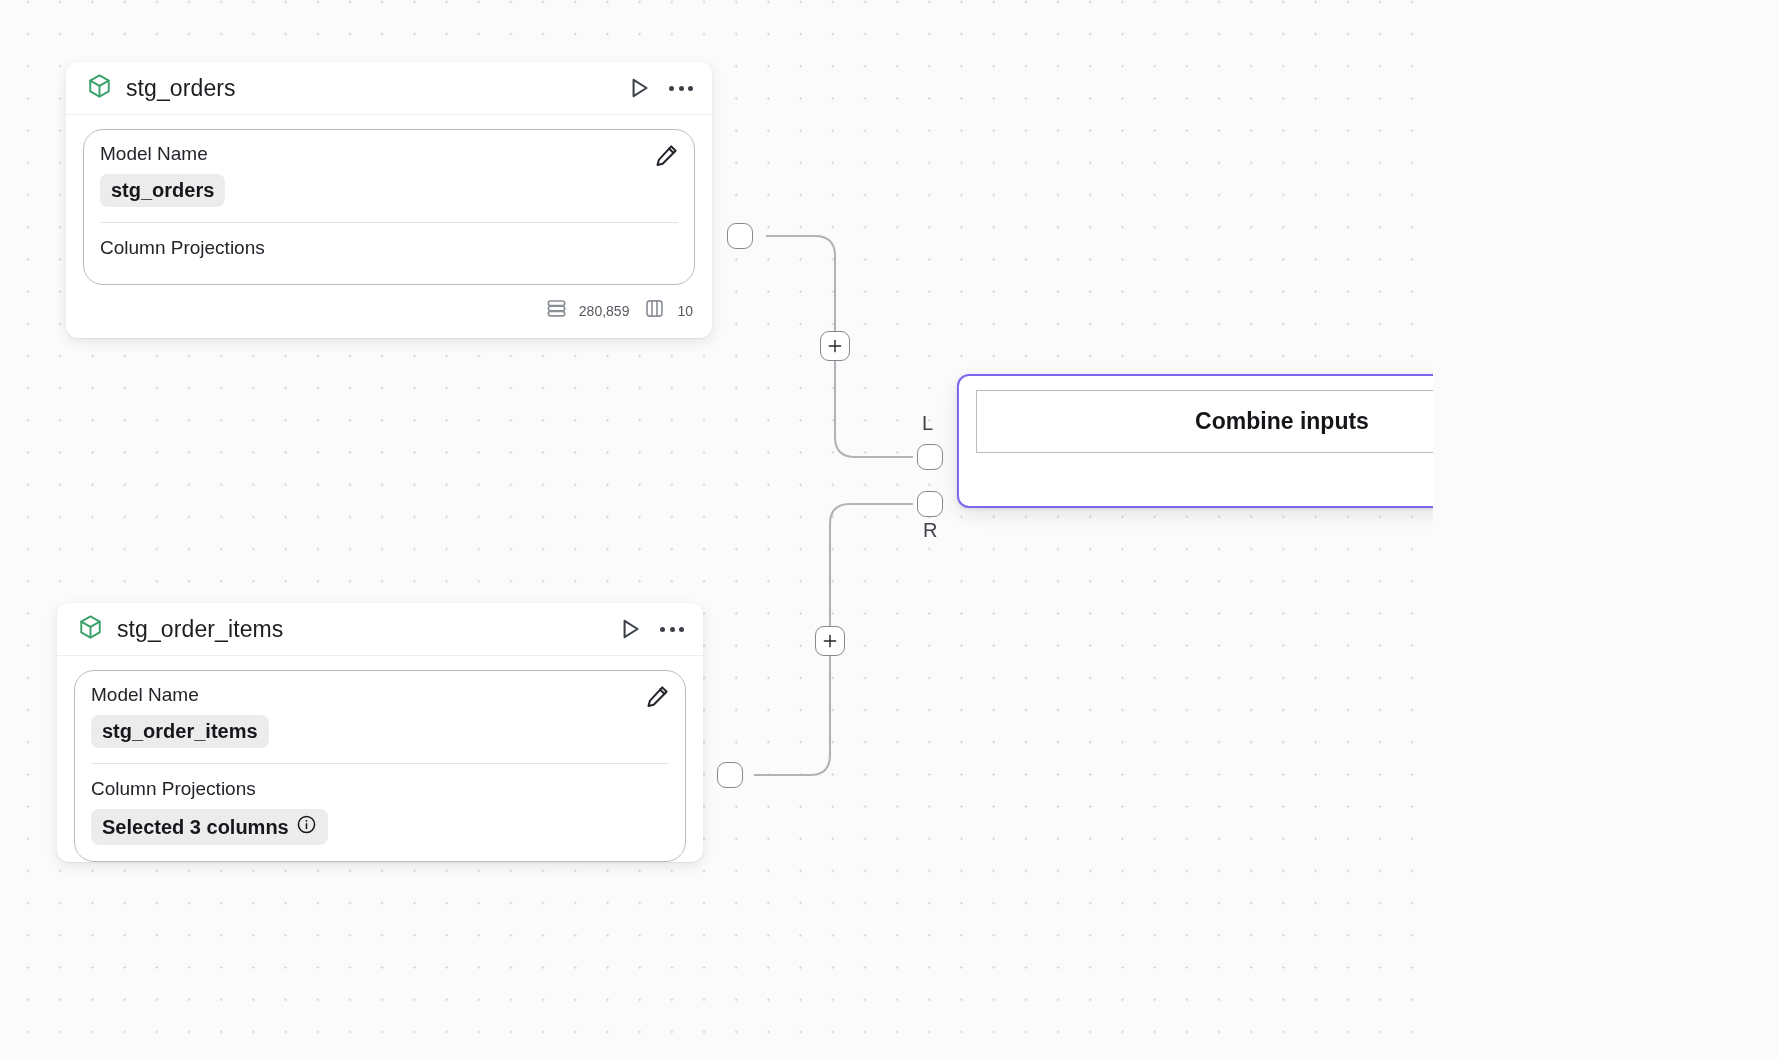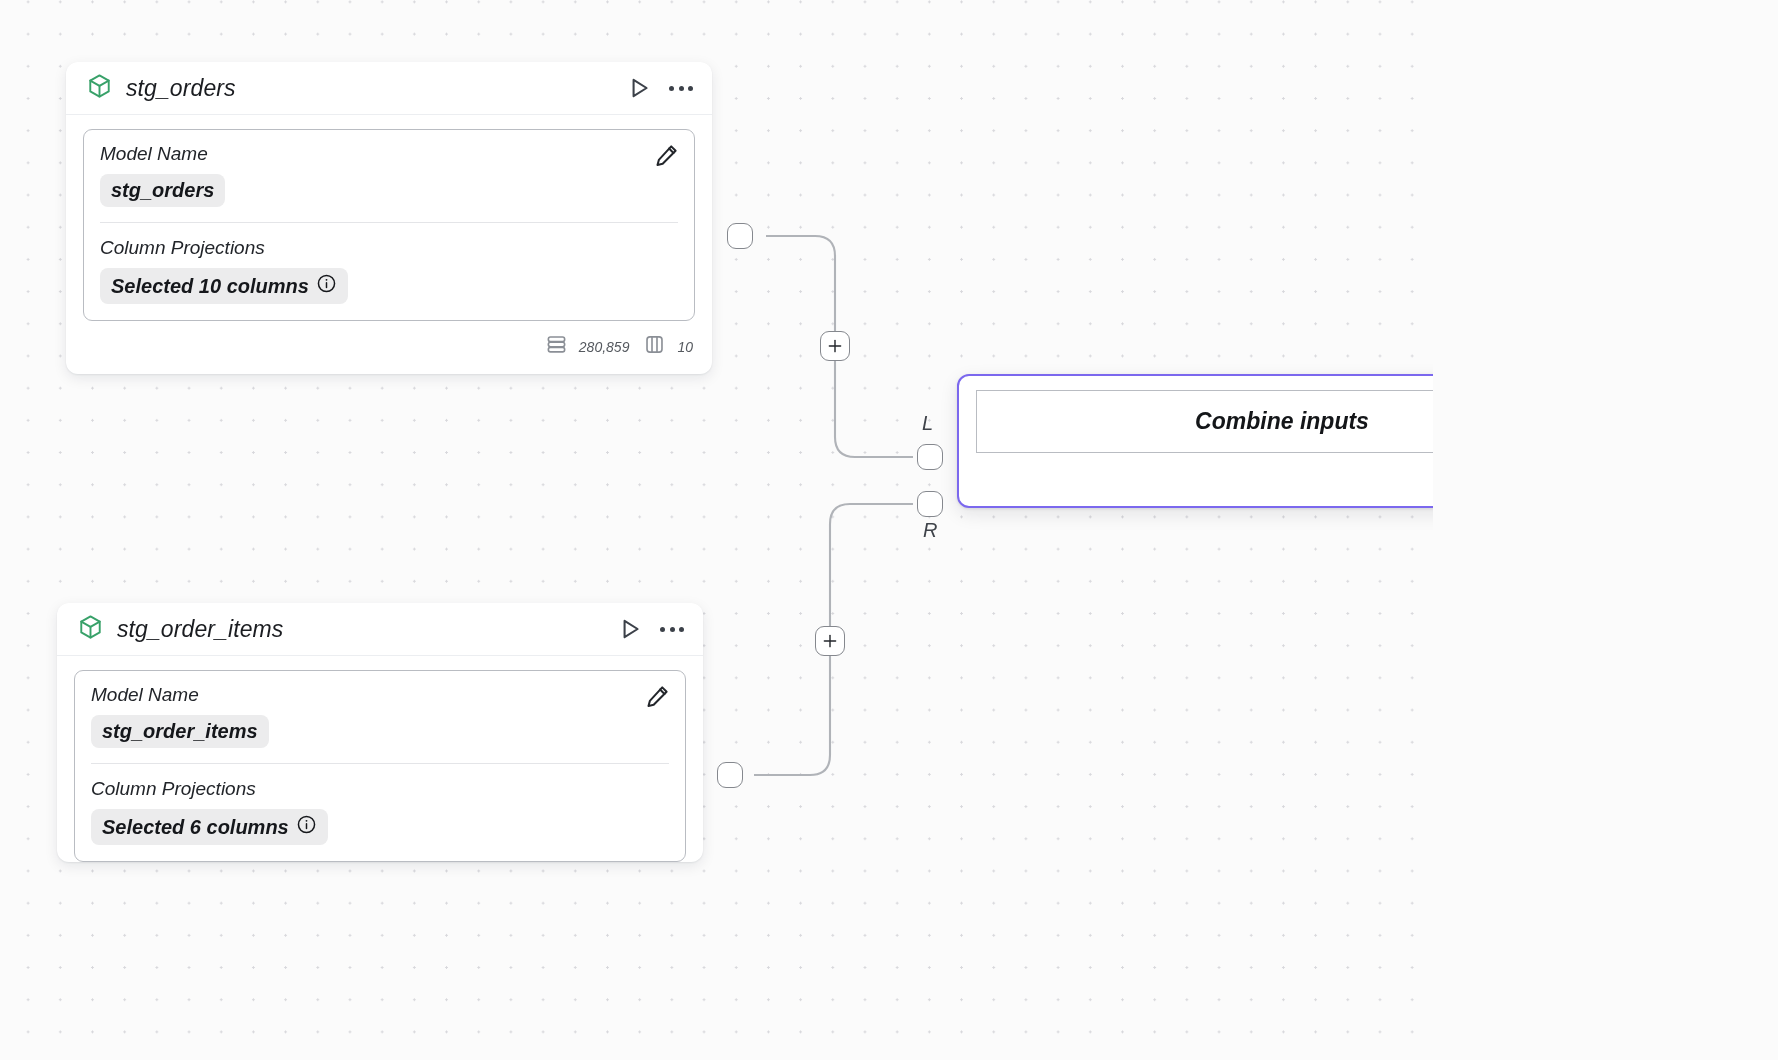--- a/index.html
+++ b/index.html
@@ -20,21 +20,20 @@
   #canvas {
     position: absolute;
     inset: 0;
     width: 1433px;
     height: 1060px;
     background-color: #fbfbfb;
     background-image: radial-gradient(circle, #d8d8dc 1.1px, transparent 1.2px);
     background-size: 32.2px 32.2px;
     background-position: 12px 18px;
     overflow: hidden;
-    font-style: italic;
   }
 
   
   #edges {
     position: absolute;
     left: 0; top: 0;
     width: 1778px;
     height: 1060px;
     pointer-events: none;
   }
@@ -89,21 +88,21 @@
     width: 5px; height: 5px;
     border-radius: 50%;
     background: #3c4149;
   }
 
   
   .node-body { padding: 14px 17px 0 17px; }
 
   .panel {
     border: 1px solid #b9bcc2;
-    border-radius: 9px;
+    border-radius: 20px;
     padding: 13px 16px 16px 16px;
     position: relative;
   }
 
   .field-label {
     font-size: 19px;
     color: #22252a;
     margin-bottom: 9px;
   }
   .chip {
@@ -236,147 +235,137 @@
 
         <div class="panel-row">
           <div class="field-label">Model Name</div>
           <span class="chip">stg_orders</span>
         </div>
 
         <div class="divider"></div>
 
         <div class="panel-row">
           <div class="field-label">Column Projections</div>
+        </div>
+      </div>
+    </div>
+
+    <div class="node-footer">
+      <span class="stat">
+        <span>
+          <svg width="23" height="23" viewBox="0 0 24 24" fill="none" stroke="#8b8f96" stroke-width="1.7" stroke-linejoin="round">
+            <rect x="3.5" y="4.2" width="17" height="4.7" rx="2.2"></rect>
+            <rect x="3.5" y="9.6" width="17" height="4.7" rx="2.2"></rect>
+            <rect x="3.5" y="15" width="17" height="4.7" rx="2.2"></rect>
+          </svg>
+        </span>
+        <span class="val">280,859</span>
+      </span>
+      <span class="stat">
+        <span>
+          <svg width="23" height="23" viewBox="0 0 24 24" fill="none" stroke="#8b8f96" stroke-width="1.7" stroke-linejoin="round">
+            <rect x="4.2" y="4" width="15.6" height="16" rx="3"></rect>
+            <path d="M9.4 4 9.4 20"></path>
+            <path d="M14.6 4 14.6 20"></path>
+          </svg>
+        </span>
+        <span class="val">10</span>
+      </span>
+    </div>
+  </div>
+
+  <div class="port" style="left:727px; top:223px;"></div>
+
+  <div class="node" style="left:57px; top:603px; width:646px;">
+
+    <div class="node-header">
+      <span class="icon">
+        <svg width="27" height="28" viewBox="0 0 24 24" fill="none" stroke="#38a169" stroke-width="1.7" stroke-linecap="round" stroke-linejoin="round">
+          <path d="M12 2.6 20.2 7.2 20.2 16.8 12 21.4 3.8 16.8 3.8 7.2 Z"></path>
+          <path d="M3.8 7.2 12 11.9 20.2 7.2"></path>
+          <path d="M12 11.9 12 21.4"></path>
+        </svg>
+      </span>
+      <span class="node-title">stg_order_items</span>
+      <span class="hdr-actions">
+        <span class="icon-btn">
+          <svg width="26" height="26" viewBox="0 0 24 24" fill="none" stroke="#3c4149" stroke-width="1.9" stroke-linejoin="round">
+            <path d="M7 4.5 19 12 7 19.5 Z"></path>
+          </svg>
+        </span>
+        <span class="icon-btn dots">
+          <i></i>
+            <i></i>
+            <i></i>
+        </span>
+      </span>
+    </div>
+
+    <div class="node-body">
+      <div class="panel">
+        <span class="pencil">
+          <svg width="27" height="27" viewBox="0 0 24 24" fill="none" stroke="#23262b" stroke-width="1.8" stroke-linecap="round" stroke-linejoin="round">
+            <path d="M16.2 3.9 20.1 7.8 8.6 19.3 4 20.5 5.2 15.9 Z"></path>
+            <path d="M14.3 5.8 18.2 9.7"></path>
+          </svg>
+        </span>
+
+        <div class="panel-row">
+          <div class="field-label">Model Name</div>
+          <span class="chip">stg_order_items</span>
+        </div>
+
+        <div class="divider"></div>
+
+        <div class="panel-row">
+          <div class="field-label">Column Projections</div>
           <span class="chip">
-            <span>Selected 10 columns</span>
+            <span>Selected 3 columns</span>
             <span>
               <svg width="21" height="21" viewBox="0 0 24 24" fill="none" stroke="#15171b" stroke-width="1.7" stroke-linecap="round">
                 <circle cx="12" cy="12" r="9.2"></circle>
                 <path d="M12 11.2 12 16.6"></path>
                 <circle cx="12" cy="7.8" r="1.05" fill="#15171b" stroke="none"></circle>
               </svg>
             </span>
           </span>
         </div>
       </div>
     </div>
 
+  </div>
+
+  <div class="port" style="left:717px; top:762px;"></div>
+
+  <div class="node selected" style="left:957px; top:374px; width:650px;">
+
+
+    <div class="node-body">
+      <div class="combine-btn">Combine inputs</div>
+    </div>
+
     <div class="node-footer">
       <span class="stat">
         <span>
           <svg width="23" height="23" viewBox="0 0 24 24" fill="none" stroke="#8b8f96" stroke-width="1.7" stroke-linejoin="round">
             <rect x="3.5" y="4.2" width="17" height="4.7" rx="2.2"></rect>
             <rect x="3.5" y="9.6" width="17" height="4.7" rx="2.2"></rect>
             <rect x="3.5" y="15" width="17" height="4.7" rx="2.2"></rect>
           </svg>
         </span>
-        <span class="val">280,859</span>
+        <span class="val">—</span>
       </span>
       <span class="stat">
         <span>
           <svg width="23" height="23" viewBox="0 0 24 24" fill="none" stroke="#8b8f96" stroke-width="1.7" stroke-linejoin="round">
             <rect x="4.2" y="4" width="15.6" height="16" rx="3"></rect>
             <path d="M9.4 4 9.4 20"></path>
             <path d="M14.6 4 14.6 20"></path>
           </svg>
         </span>
-        <span class="val">10</span>
-      </span>
-    </div>
-  </div>
-
-  <div class="port" style="left:727px; top:223px;"></div>
-
-  <div class="node" style="left:57px; top:603px; width:646px;">
-
-    <div class="node-header">
-      <span class="icon">
-        <svg width="27" height="28" viewBox="0 0 24 24" fill="none" stroke="#38a169" stroke-width="1.7" stroke-linecap="round" stroke-linejoin="round">
-          <path d="M12 2.6 20.2 7.2 20.2 16.8 12 21.4 3.8 16.8 3.8 7.2 Z"></path>
-          <path d="M3.8 7.2 12 11.9 20.2 7.2"></path>
-          <path d="M12 11.9 12 21.4"></path>
-        </svg>
-      </span>
-      <span class="node-title">stg_order_items</span>
-      <span class="hdr-actions">
-        <span class="icon-btn">
-          <svg width="26" height="26" viewBox="0 0 24 24" fill="none" stroke="#3c4149" stroke-width="1.9" stroke-linejoin="round">
-            <path d="M7 4.5 19 12 7 19.5 Z"></path>
-          </svg>
-        </span>
-        <span class="icon-btn dots">
-          <i></i>
-            <i></i>
-            <i></i>
-        </span>
-      </span>
-    </div>
-
-    <div class="node-body">
-      <div class="panel">
-        <span class="pencil">
-          <svg width="27" height="27" viewBox="0 0 24 24" fill="none" stroke="#23262b" stroke-width="1.8" stroke-linecap="round" stroke-linejoin="round">
-            <path d="M16.2 3.9 20.1 7.8 8.6 19.3 4 20.5 5.2 15.9 Z"></path>
-            <path d="M14.3 5.8 18.2 9.7"></path>
-          </svg>
-        </span>
-
-        <div class="panel-row">
-          <div class="field-label">Model Name</div>
-          <span class="chip">stg_order_items</span>
-        </div>
-
-        <div class="divider"></div>
-
-        <div class="panel-row">
-          <div class="field-label">Column Projections</div>
-          <span class="chip">
-            <span>Selected 6 columns</span>
-            <span>
-              <svg width="21" height="21" viewBox="0 0 24 24" fill="none" stroke="#15171b" stroke-width="1.7" stroke-linecap="round">
-                <circle cx="12" cy="12" r="9.2"></circle>
-                <path d="M12 11.2 12 16.6"></path>
-                <circle cx="12" cy="7.8" r="1.05" fill="#15171b" stroke="none"></circle>
-              </svg>
-            </span>
-          </span>
-        </div>
-      </div>
-    </div>
-
-  </div>
-
-  <div class="port" style="left:717px; top:762px;"></div>
-
-  <div class="node selected" style="left:957px; top:374px; width:650px;">
-
-
-    <div class="node-body">
-      <div class="combine-btn">Combine inputs</div>
-    </div>
-
-    <div class="node-footer">
-      <span class="stat">
-        <span>
-          <svg width="23" height="23" viewBox="0 0 24 24" fill="none" stroke="#8b8f96" stroke-width="1.7" stroke-linejoin="round">
-            <rect x="3.5" y="4.2" width="17" height="4.7" rx="2.2"></rect>
-            <rect x="3.5" y="9.6" width="17" height="4.7" rx="2.2"></rect>
-            <rect x="3.5" y="15" width="17" height="4.7" rx="2.2"></rect>
-          </svg>
-        </span>
-        <span class="val">—</span>
-      </span>
-      <span class="stat">
-        <span>
-          <svg width="23" height="23" viewBox="0 0 24 24" fill="none" stroke="#8b8f96" stroke-width="1.7" stroke-linejoin="round">
-            <rect x="4.2" y="4" width="15.6" height="16" rx="3"></rect>
-            <path d="M9.4 4 9.4 20"></path>
-            <path d="M14.6 4 14.6 20"></path>
-          </svg>
-        </span>
         <span class="val">1</span>
       </span>
     </div>
   </div>
 
   <div class="port" style="left:917px; top:444px;"></div>
   <div class="port-label" style="left:922px; top:412px;">L</div>
 
   <div class="port" style="left:917px; top:491px;"></div>
   <div class="port-label" style="left:923px; top:519px;">R</div>

